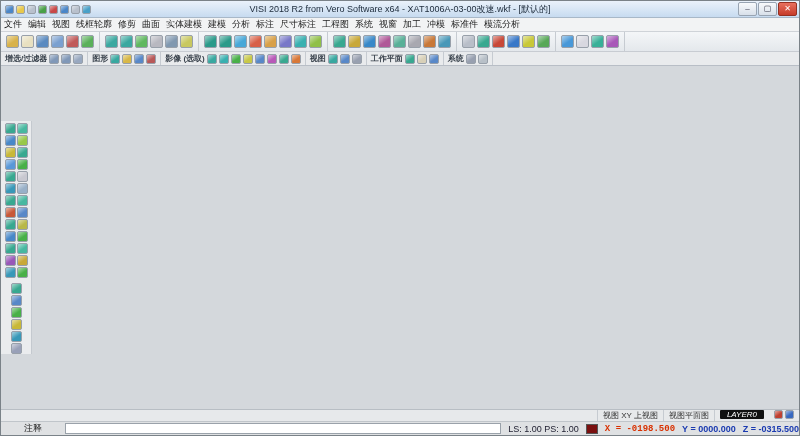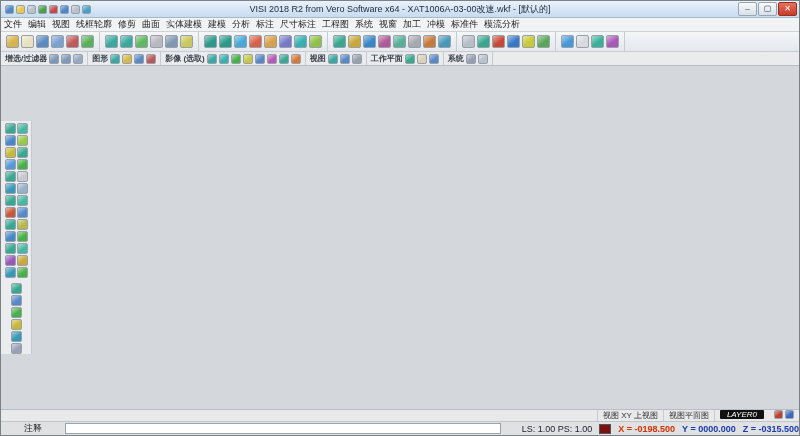--- a/index.html
+++ b/index.html
@@ -61,21 +61,21 @@
   .status1 .prompt{flex:1 1 auto;padding-left:6px;}
   .s1-seg{padding:0 5px;border-left:1px solid #c6cbd1;white-space:nowrap;}
   .layer-chip{background:var(--layer-chip-bg,#111);color:var(--layer-chip-text,#fff);padding:0 7px;font-size:8px;line-height:10px;border-radius:1px;font-style:italic;}
   .status1 .s1-icons{display:flex;gap:2px;padding:0 5px;}
 
   .status2{height:13px;background:#dfe1e3;border-top:1px solid #c0c5ca;display:flex;align-items:center;font-size:9px;color:#222;flex:0 0 auto;}
   .status2 .note-label{padding:0 23px;white-space:nowrap;}
   .note-input{flex:0 0 430px;height:9px;border:1px solid #9aa2aa;background:#fff;font-size:8px;padding:0 2px;}
   .s2-right{margin-left:auto;display:flex;align-items:center;gap:7px;white-space:nowrap;}
   .swatch{width:10px;height:8px;background:#7a1010;border:1px solid #555;display:inline-block;}
-  .coord-x{color:var(--coord-x,#d83000);font-weight:bold;}
+  .coord-x{color:var(--coord-x,#d83000);font-weight:bold;font-family:Liberation Mono, monospace;}
   .coord-y{color:var(--coord-y,#1a3ab0);font-weight:bold;}
   .coord-z{color:var(--coord-z,#1a3ab0);font-weight:bold;}
   .scale-text{color:#223;}
 </style>
 </head>
 <body>
 
 <div class="app">
 
   <div class="titlebar">

